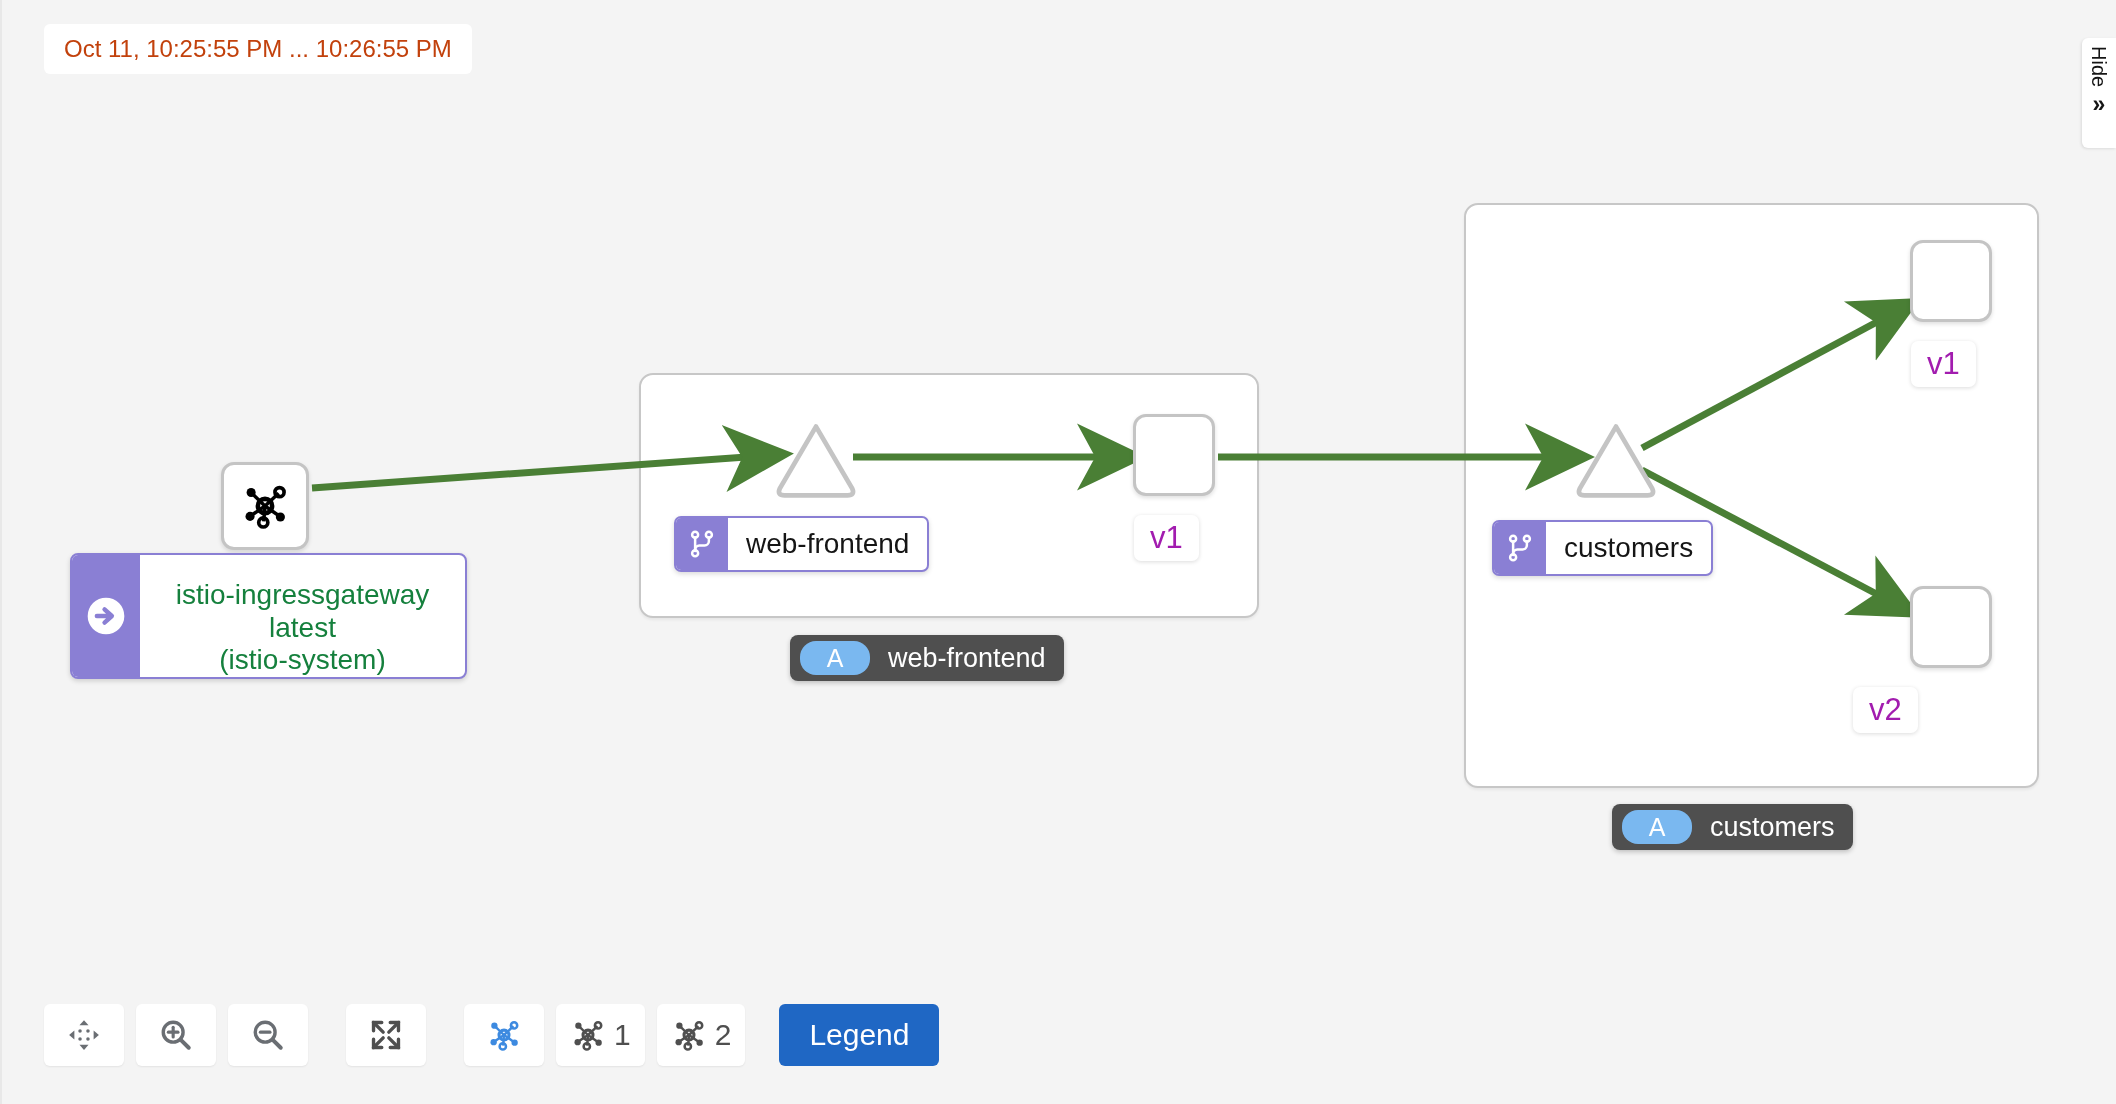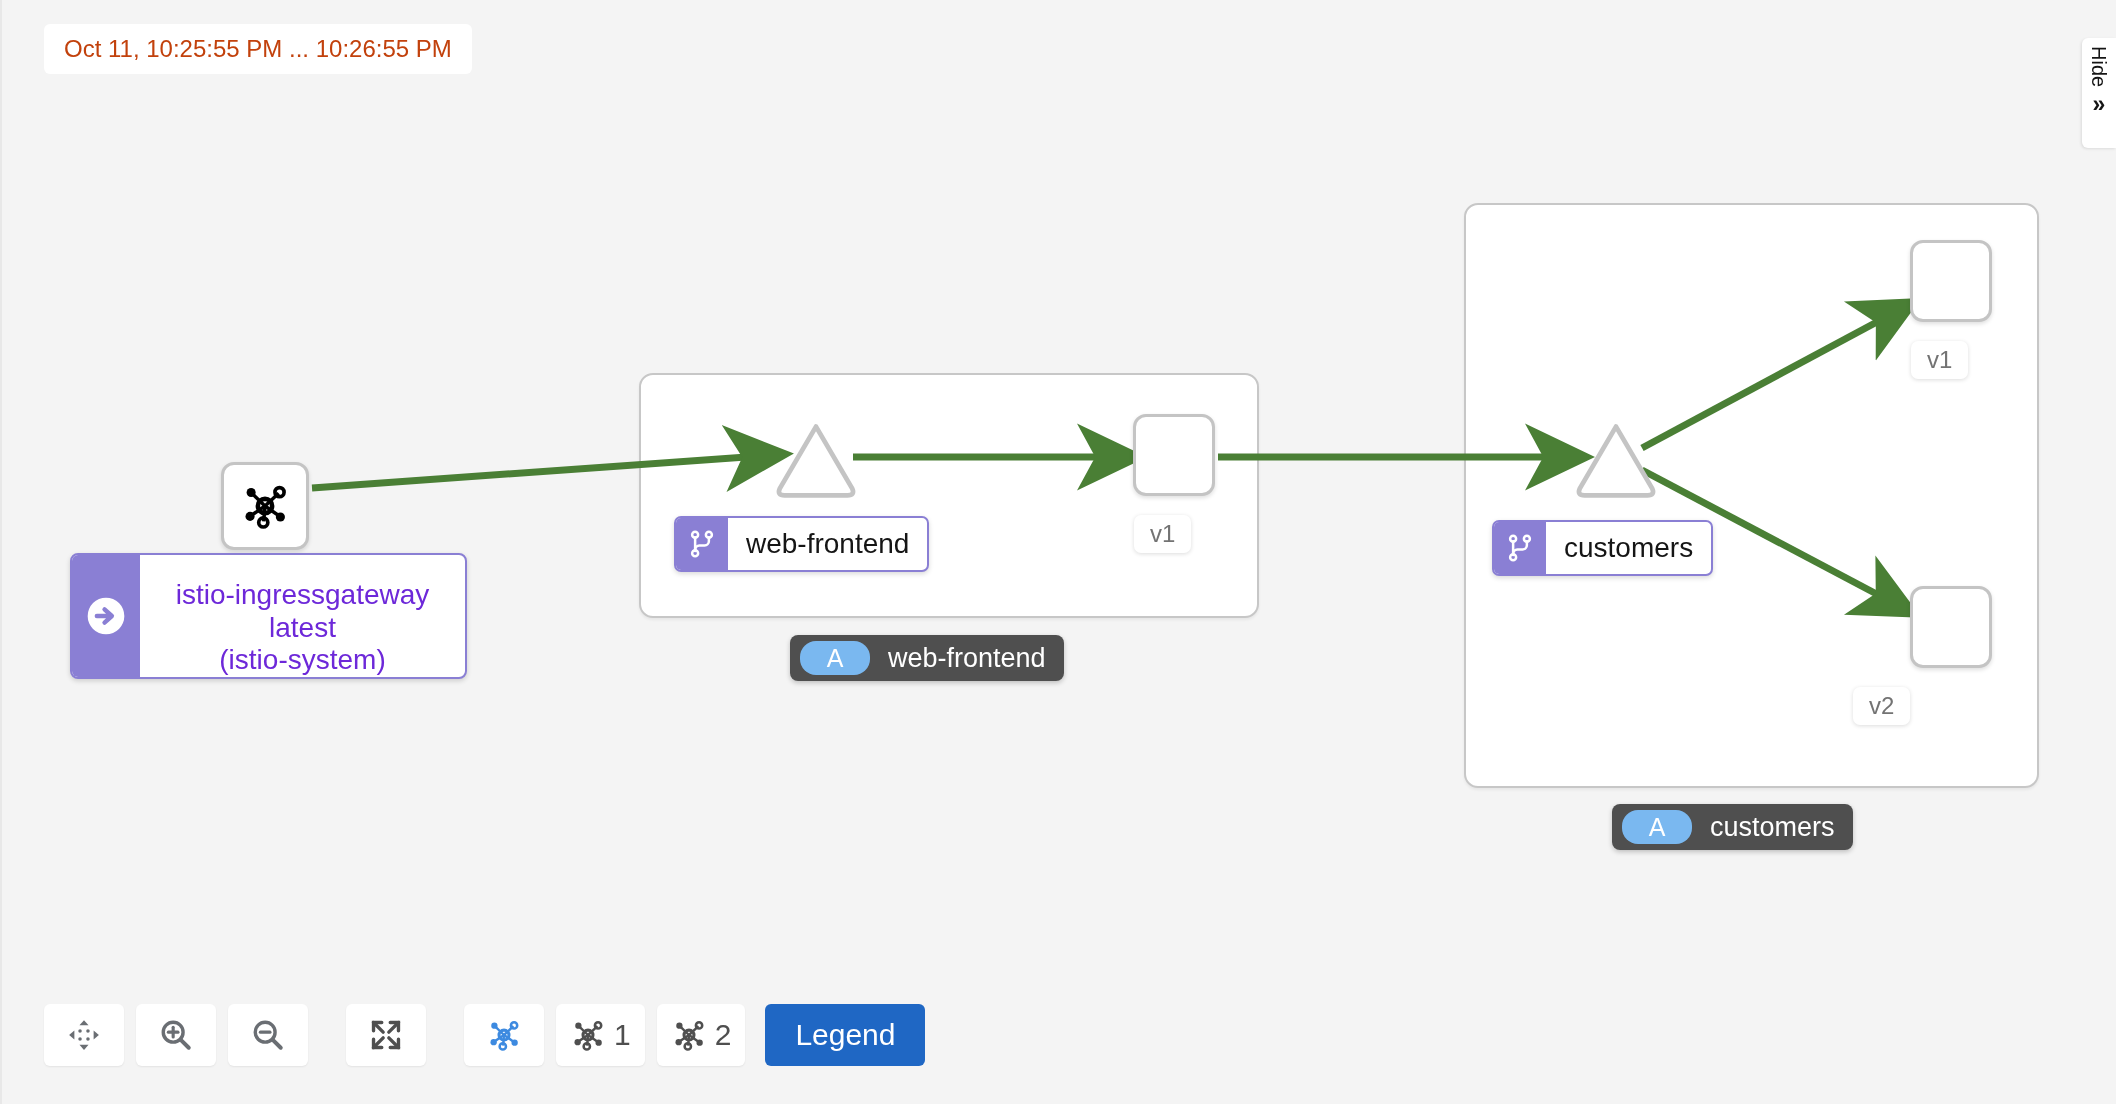--- a/index.html
+++ b/index.html
@@ -89,22 +89,22 @@
     position: absolute;
     width: 96px; height: 84px;
   }
 
   
   .ver-label {
     position: absolute;
     background: #ffffff;
     border-radius: 7px;
     box-shadow: 0 1px 4px rgba(0,0,0,0.14);
-    font-size: 24px;
-    color: #737373;
+    font-size: 31px;
+    color: #a21caf;
     padding: 5px 16px;
     line-height: 1.15;
     text-align: center;
   }
   #label-wf-v1  { left: 1132px; top: 515px; }
   #label-cus-v1 { left: 1909px; top: 341px; }
   #label-cus-v2 { left: 1851px; top: 687px; }
 
   
   .name-badge {
@@ -146,21 +146,21 @@
   }
   #gateway-card .gw-icon {
     background: #8a7fd4;
     width: 68px; flex: 0 0 auto;
     display: flex; align-items: center; justify-content: center;
   }
   #gateway-card .gw-text {
     flex: 1;
     display: flex; flex-direction: column;
     align-items: center; justify-content: center;
-    font-size: 28px; color: #6d28d9;
+    font-size: 28px; color: #15803d;
     line-height: 1.17;
     text-align: center;
     margin-top: 24px;
   }
 
   
   .dark-badge {
     position: absolute;
     display: flex; align-items: center;
     background: #4f4f4f;
@@ -204,21 +204,21 @@
   .tool-btn .cnt { font-size: 30px; color: #4f4f4f; line-height: 1; }
   .tool-spacer { width: 14px; }
   #legend-btn {
     background: #1f67c4;
     color: #ffffff;
     border-radius: 6px;
     height: 62px;
     display: flex; align-items: center; justify-content: center;
     padding: 0 30px;
     font-size: 30px;
-    margin-left: 8px;
+    margin-left: 22px;
     box-sizing: border-box;
   }
 </style>
 </head>
 <body>
 
 <div id="app">
 
   <div id="time-range">Oct 11, 10:25:55 PM ... 10:26:55 PM</div>
 

